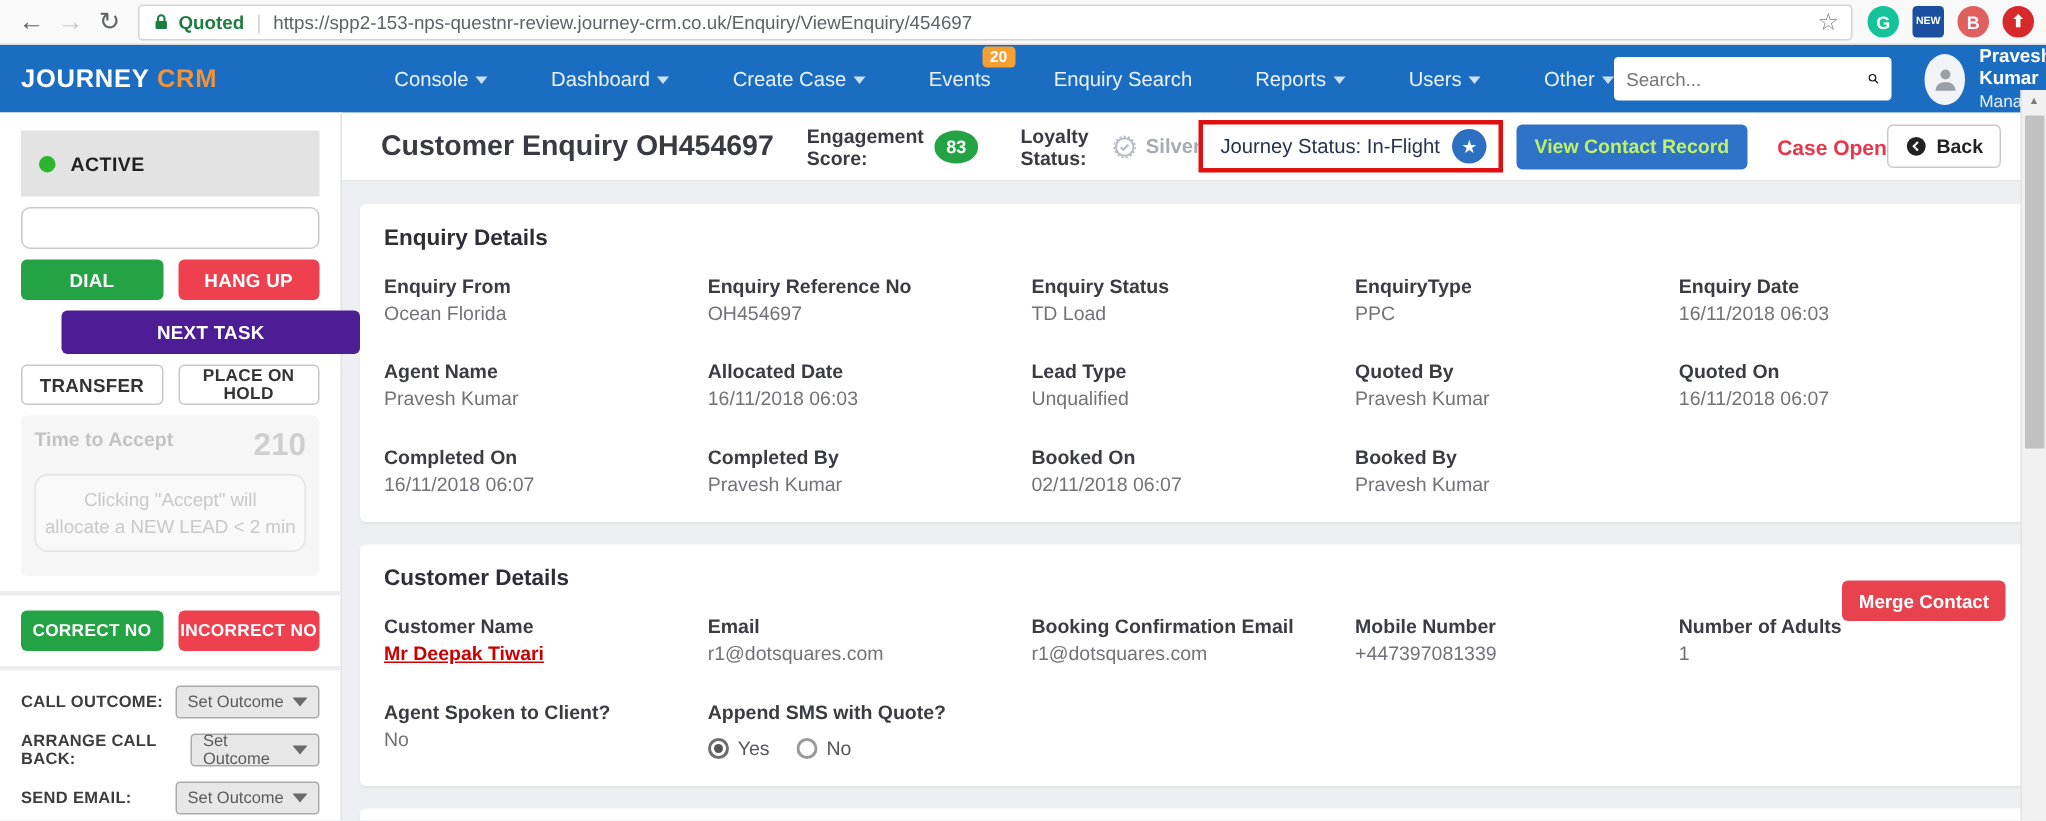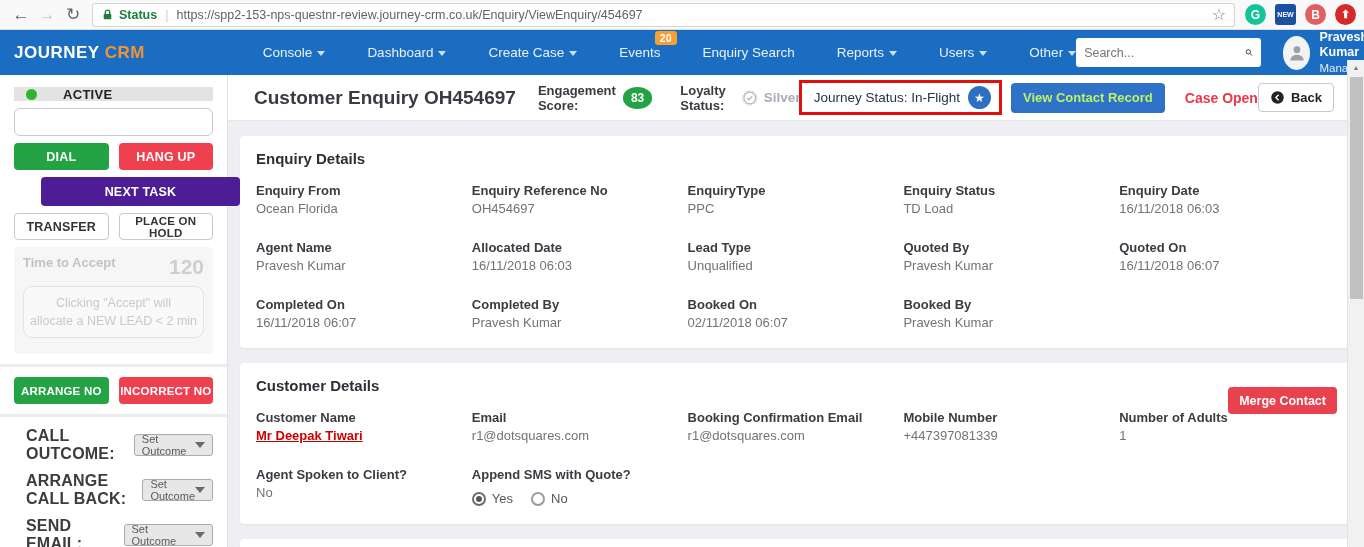--- a/index.html
+++ b/index.html
@@ -36,41 +36,41 @@
   .profile-text { line-height:1.25; }
   .profile-name { font-size:12.5px; font-weight:bold; }
   .profile-role { font-size:11.5px; color:#e6eefa; }
 
   
   .content { display:flex; height:472px; position:relative; }
   .sidebar { width:228px; background:#fff; border-right:1px solid #e2e2e2; padding:12px 14px 0 14px; flex:none; }
   .main { flex:1; overflow:hidden; }
 
   
-  .status-bar { background:#e3e3e3; height:14px; display:flex; align-items:center; gap:26px; padding:0 12px; margin-bottom:7px;text-align:right; }
+  .status-bar { background:#e3e3e3; height:44px; display:flex; align-items:center; gap:10px; padding:0 12px; margin-bottom:7px;text-align:right; }
   .status-dot { width:11px; height:11px; border-radius:50%; background:#2eb52e; }
   .status-text { font-size:13px; font-weight:bold; color:#222; letter-spacing:.3px; }
   .phone-row { height:28px; border:1px solid #c9c9c9; border-radius:6px; display:flex; align-items:center; padding:0 8px; margin-bottom:7px; background:#fff; }
   .phone-row input { border:none; outline:none; flex:1; font-size:13px; margin-left:6px; font-family:"Liberation Sans", sans-serif; }
   .btn-pair { display:flex; gap:10px; margin-bottom:7px; }
   .s-btn { flex:1; height:27px; border:none; border-radius:4px; font-size:12.5px; font-weight:bold; font-family:"Liberation Sans", sans-serif; cursor:pointer; letter-spacing:.2px; }
   .btn-green { background:#23a343; color:#fff; }
   .btn-red { background:#ef4050; color:#fff; }
   .btn-tan { background:#4c1d95; color:#fff; width:100%; height:29px; margin-bottom:7px;margin-left:27px; }
   .btn-outline { background:#fff; border:1px solid #c9c9c9; color:#333; font-weight:bold; }
   .accept-panel { background:#f6f6f6; border-radius:4px; padding:8px 9px 9px 9px; margin-top:2px; }
   .accept-head { display:flex; justify-content:space-between; align-items:flex-start; color:#c3c3c3; }
   .accept-label { font-size:13px; font-weight:bold; }
   .accept-count { font-size:21px; font-weight:bold; color:#cfcfcf; }
   .accept-hint { border:1px solid #e4e4e4; border-radius:9px; text-align:center; color:#c9c9c9; font-size:12.5px; padding:7px 4px; margin:7px 0; line-height:1.45; background:#f9f9f9; }
   .accept-btns { display:flex; gap:9px; }
   .btn-disabled { background:#ececec; color:#c0c0c0; }
   .side-divider { height:3px; background:#ededed; margin:10px -14px; }
   .outcome-row { display:flex; align-items:center; justify-content:space-between; margin-bottom:9px; }
-  .outcome-label { font-size:16px; font-weight:bold; color:#3c3c3c; letter-spacing:.2px;margin-left:12px; }
+  .outcome-label { font-size:11px; font-weight:bold; color:#3c3c3c; letter-spacing:.2px; }
   .select-box { width:96px; height:22px; background:#e7e7e7; border:1px solid #ababab; border-radius:3px; display:flex; align-items:center; justify-content:space-between; padding:0 7px; cursor:pointer; }
   .select-box span { font-size:11px; color:#5c5c5c; }
   .select-caret { width:0; height:0; border-left:5px solid transparent; border-right:5px solid transparent; border-top:6px solid #6a6a6a; }
 
   
   .page-header { background:#fff; height:46px; display:flex; align-items:center; padding-left:26px; padding-right:14px; border-bottom:1px solid #e6e6e6; }
   .page-title { font-size:19px; font-weight:bold; color:#3a3a42; white-space:nowrap; }
   .eng-group { display:flex; align-items:center; margin-left:22px; gap:7px; }
   .eng-label { font-size:13px; font-weight:bold; color:#3a3a42; }
   .eng-badge { background:#23a343; color:#fff; font-size:12px; font-weight:bold; border-radius:50%/48%; padding:4px 8px; }
@@ -111,21 +111,21 @@
 
 <div class="browser-bar">
   <div class="nav-btn">←</div>
   <div class="nav-btn disabled">→</div>
   <div class="nav-btn">↻</div>
   <div class="omnibox">
     <svg width="13" height="14" viewBox="0 0 24 24">
         <path d="M8 10V7a4 4 0 0 1 8 0v3" stroke="#1d7d3f" stroke-width="2.6" fill="none"></path>
         <rect x="5" y="10" width="14" height="10" rx="1.5" fill="#1d7d3f"></rect>
       </svg>
-    <span class="secure-label">Status</span>
+    <span class="secure-label">Quoted</span>
     <span class="omni-sep">|</span>
     <span class="omni-url">https://spp2-153-nps-questnr-review.journey-crm.co.uk/Enquiry/ViewEnquiry/454697</span>
     <span class="star-icon">☆</span>
   </div>
   <div class="ext-row">
     <div class="ext ext-grammarly">G</div>
     <div class="ext ext-new">NEW</div>
     <div class="ext ext-b">B</div>
     <div class="ext ext-up">⬆</div>
   </div>
@@ -206,30 +206,30 @@
       <button class="s-btn btn-red">HANG UP</button>
     </div>
     <button class="s-btn btn-tan">NEXT TASK</button>
     <div class="btn-pair">
       <button class="s-btn btn-outline">TRANSFER</button>
       <button class="s-btn btn-outline" style="font-size:11.5px">PLACE ON HOLD</button>
     </div>
     <div class="accept-panel">
       <div class="accept-head">
         <span class="accept-label">Time to Accept</span>
-        <span class="accept-count">120</span>
+        <span class="accept-count">210</span>
       </div>
       <div class="accept-hint">
         <div>Clicking "Accept" will</div>
         <div>allocate a NEW LEAD &lt; 2 min</div>
       </div>
     </div>
     <div class="side-divider"></div>
     <div class="btn-pair">
-      <button class="s-btn btn-green" style="font-size:11.5px">ARRANGE NO</button>
+      <button class="s-btn btn-green" style="font-size:11.5px">CORRECT NO</button>
       <button class="s-btn btn-red" style="font-size:11.5px">INCORRECT NO</button>
     </div>
     <div class="side-divider"></div>
     <div class="outcome-row">
       <span class="outcome-label">CALL OUTCOME:</span>
       <div class="select-box">
           <span>Set Outcome</span>
           <span class="select-caret"></span>
         </div>
     </div>
@@ -289,26 +289,26 @@
       <div class="field-grid">
         <div>
             <div class="f-label">Enquiry From</div>
             <div class="f-value">Ocean Florida</div>
           </div>
         <div>
             <div class="f-label">Enquiry Reference No</div>
             <div class="f-value">OH454697</div>
           </div>
         <div>
+            <div class="f-label">Enquiry Status</div>
+            <div class="f-value">TD Load</div>
+          </div>
+        <div>
             <div class="f-label">EnquiryType</div>
             <div class="f-value">PPC</div>
-          </div>
-        <div>
-            <div class="f-label">Enquiry Status</div>
-            <div class="f-value">TD Load</div>
           </div>
         <div>
             <div class="f-label">Enquiry Date</div>
             <div class="f-value">16/11/2018 06:03</div>
           </div>
         <div>
             <div class="f-label">Agent Name</div>
             <div class="f-value">Pravesh Kumar</div>
           </div>
         <div>

